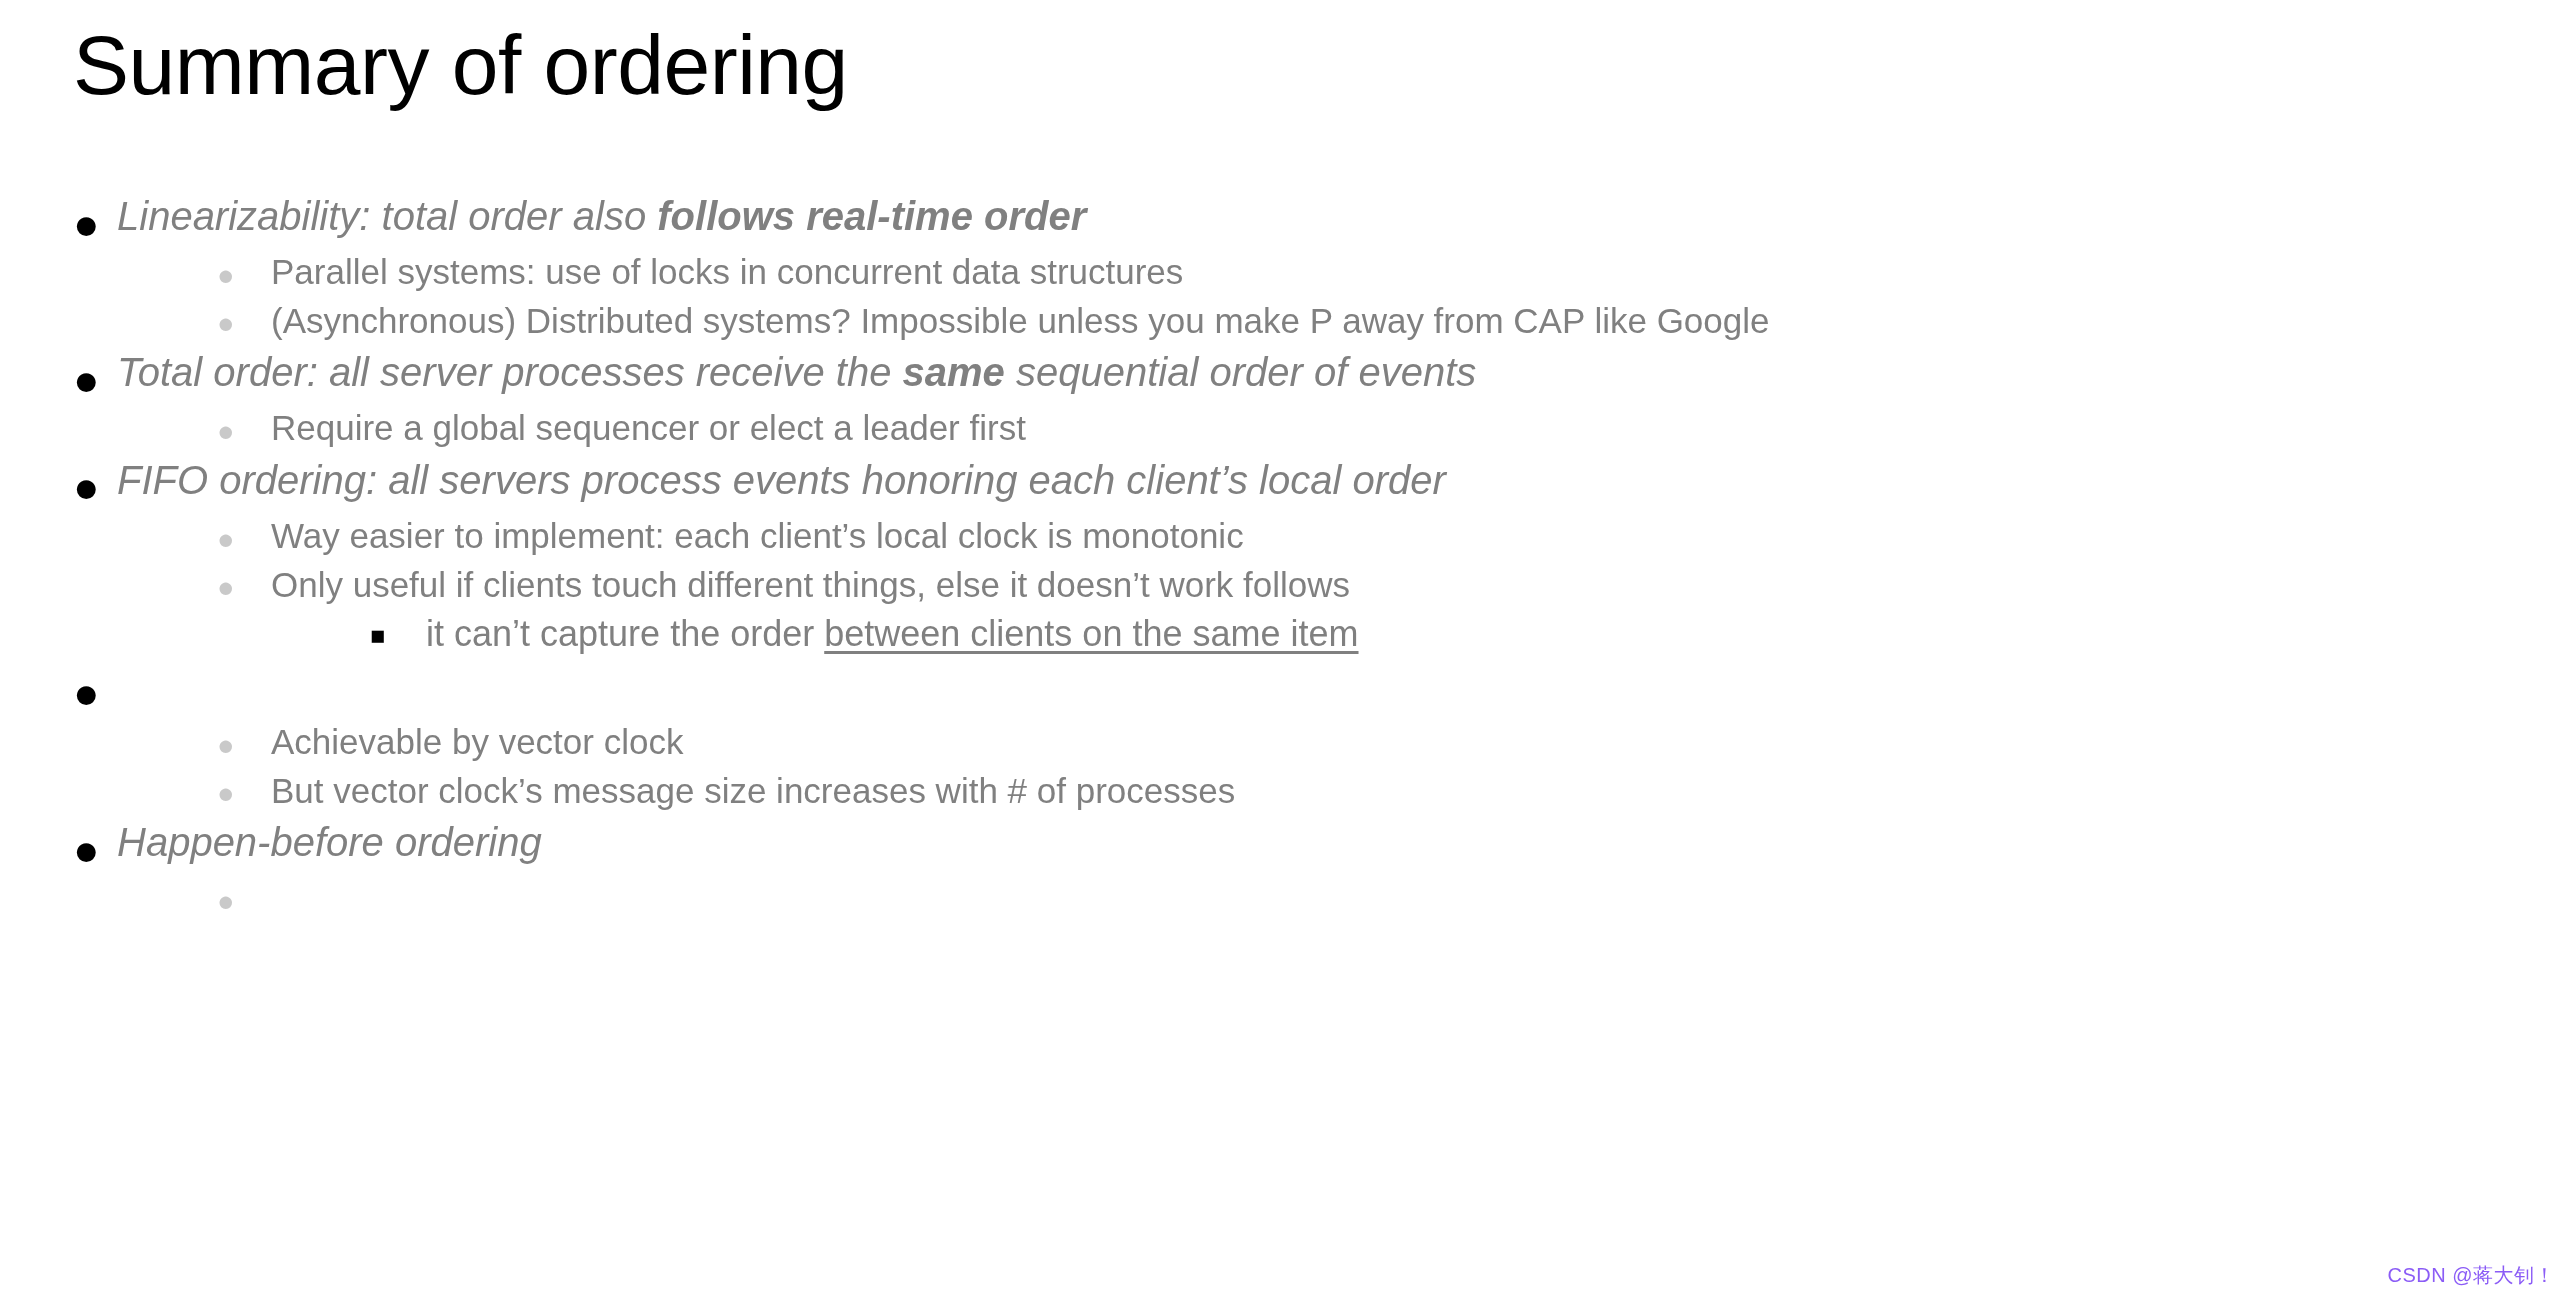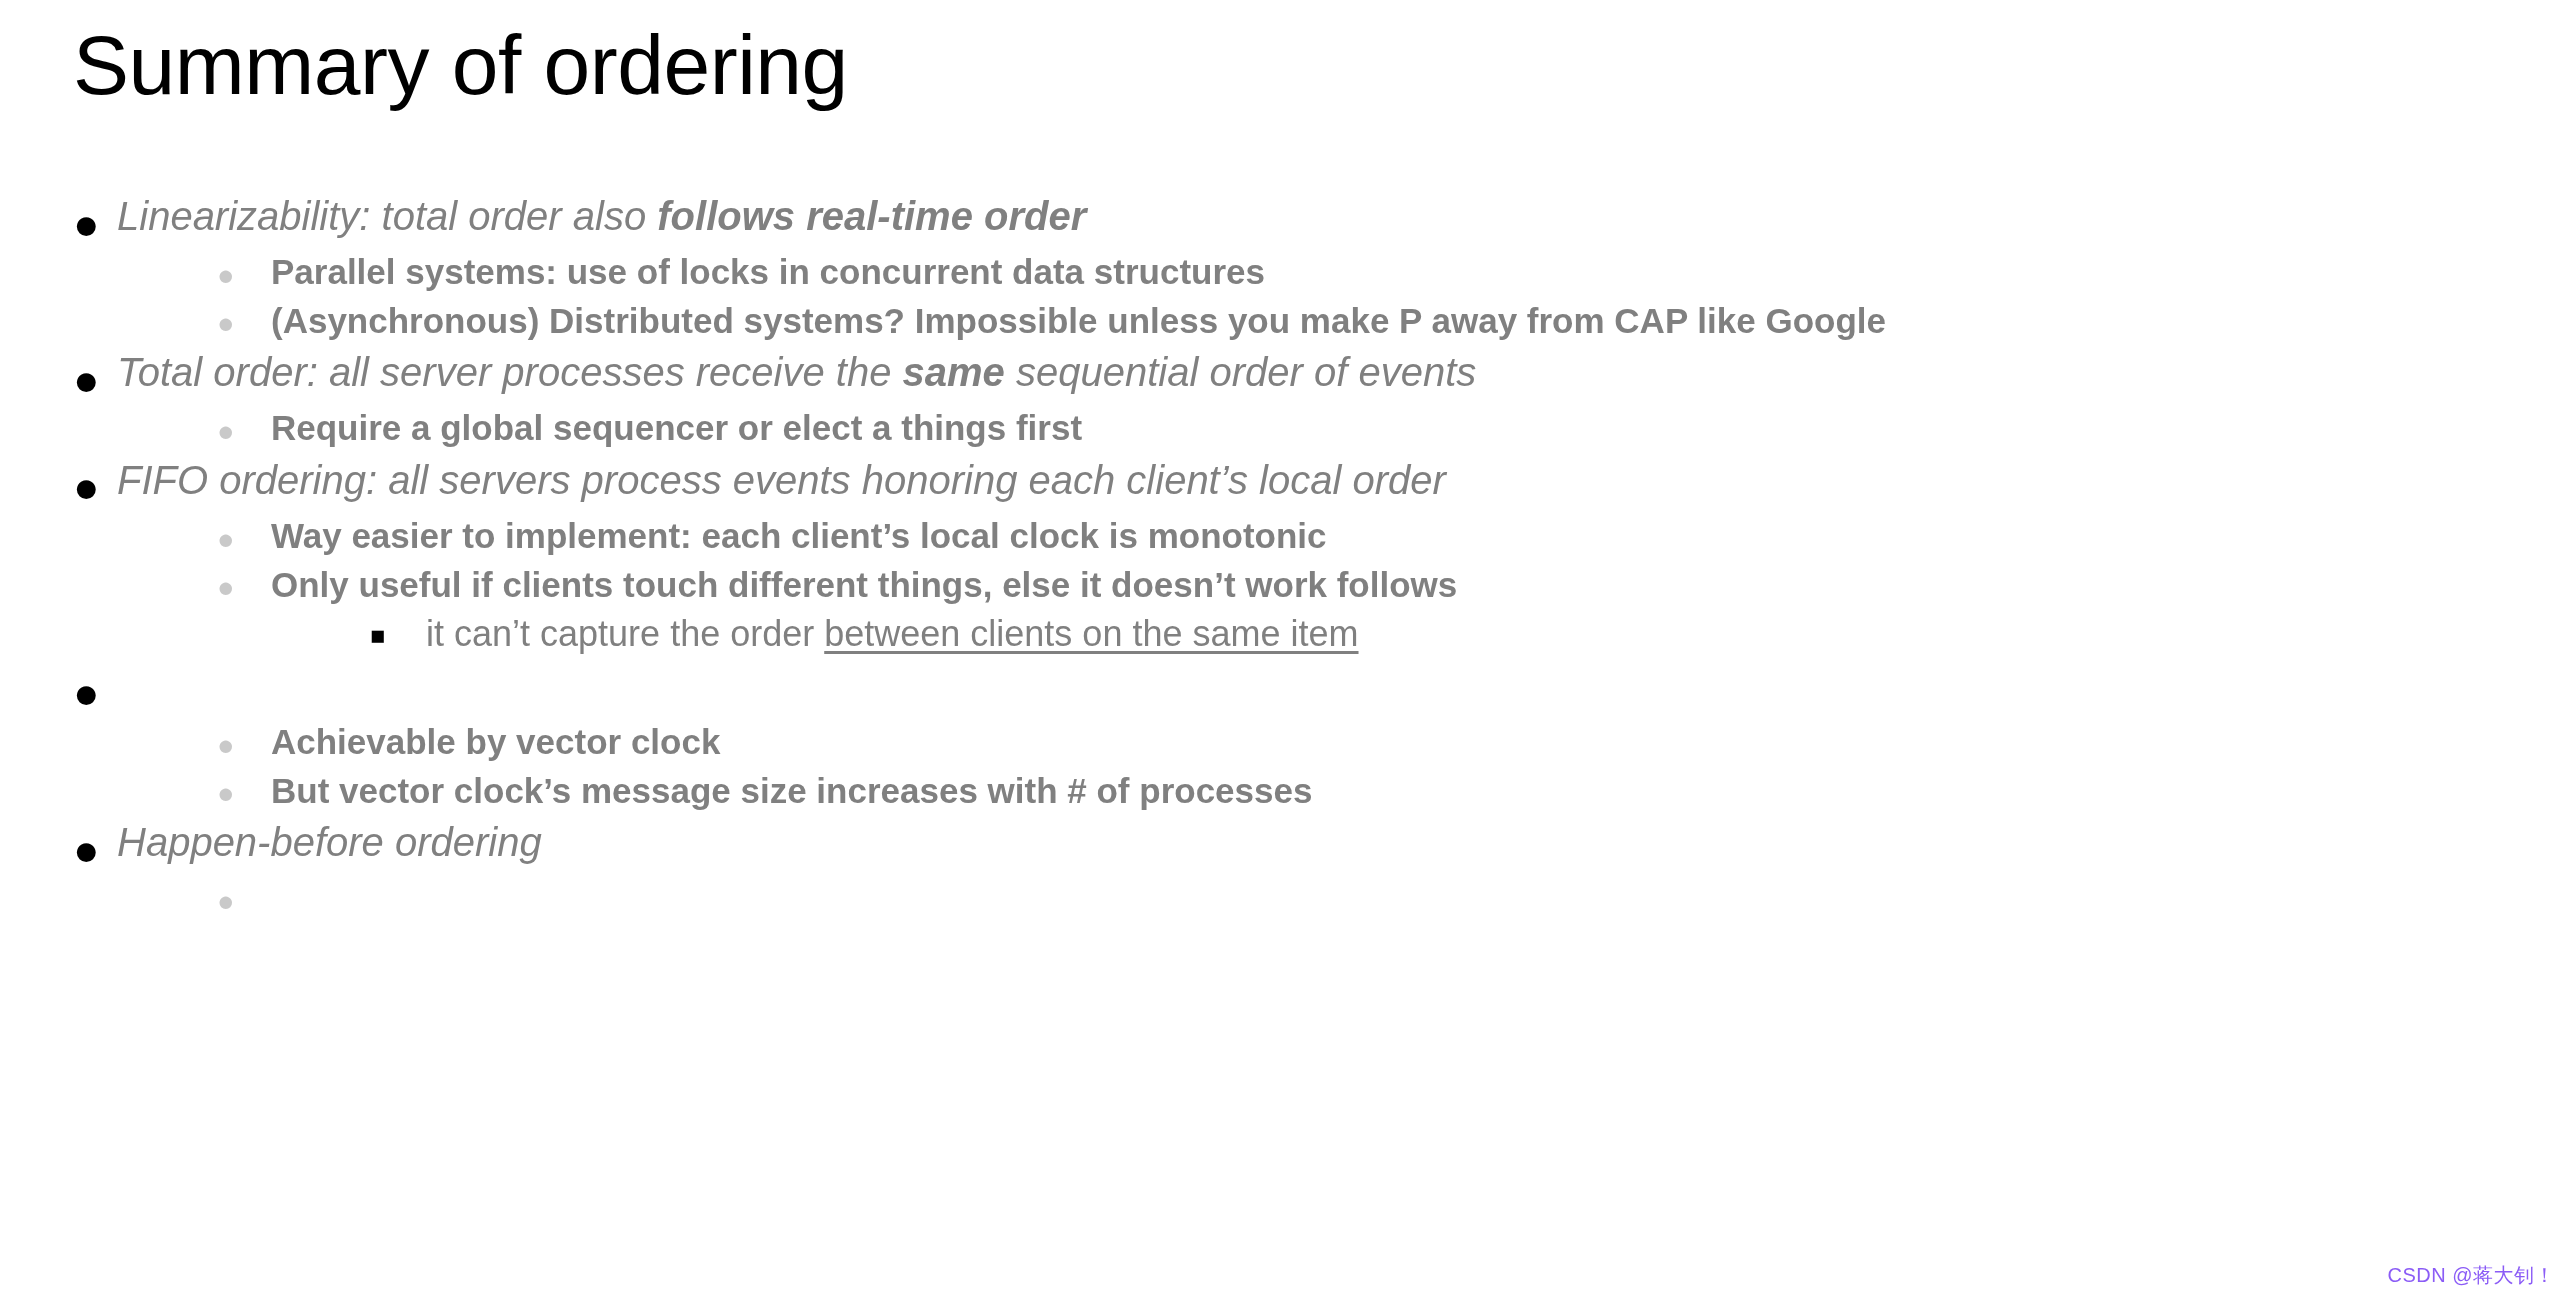--- a/index.html
+++ b/index.html
@@ -89,21 +89,21 @@
     min-width: 54px;
     font-size: 29px;
     line-height: 1;
     color: #c9c9c9;
     padding-top: 11.5px;
   }
   .lvl2 .content {
     font-size: 35px;
     line-height: 1.33;
     color: #808080;
-    font-weight: 700;
+    font-weight: 400;
   }
 
   
   .lvl3 {
     margin-bottom: 1.9px;
   }
   .lvl3 .spacer {
     width: 297px;
     min-width: 297px;
   }
@@ -169,21 +169,21 @@
     </div>
 
     <div class="bullet-row lvl1">
       <div class="marker">●</div>
       <div class="content nowrap"><span>Total order: all server processes receive the </span><b>same</b><span> sequential order of events</span></div>
     </div>
 
     <div class="bullet-row lvl2">
       <div class="spacer"></div>
       <div class="marker">●</div>
-      <div class="content nowrap">Require a global sequencer or elect a things first</div>
+      <div class="content nowrap">Require a global sequencer or elect a leader first</div>
     </div>
 
     <div class="bullet-row lvl1">
       <div class="marker">●</div>
       <div class="content nowrap">FIFO ordering: all servers process events honoring each client’s local order</div>
     </div>
 
     <div class="bullet-row lvl2">
       <div class="spacer"></div>
       <div class="marker">●</div>

